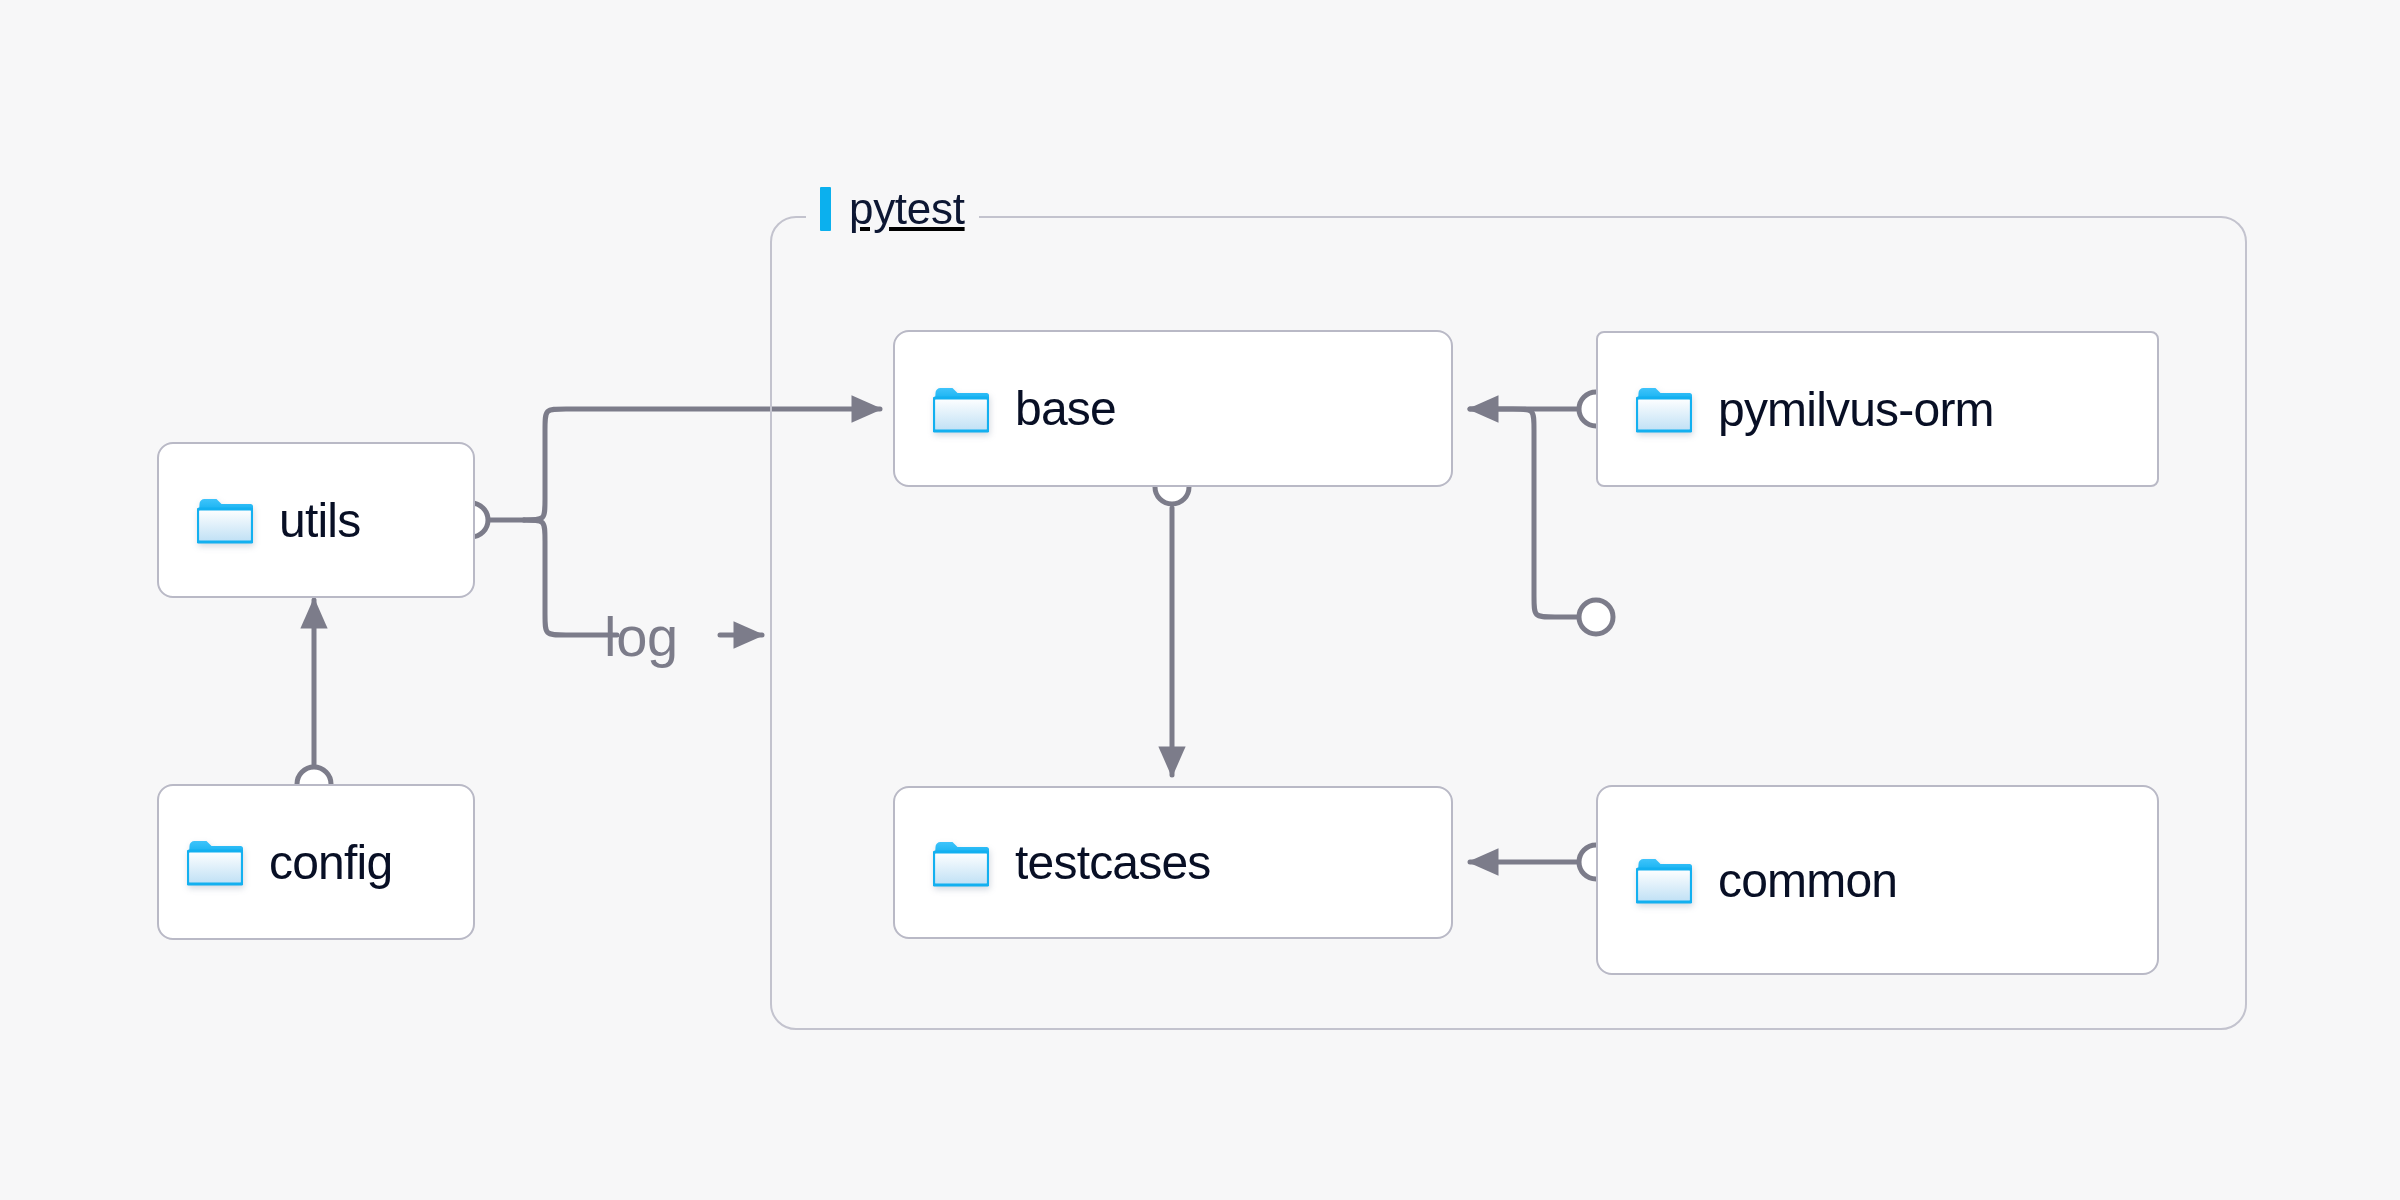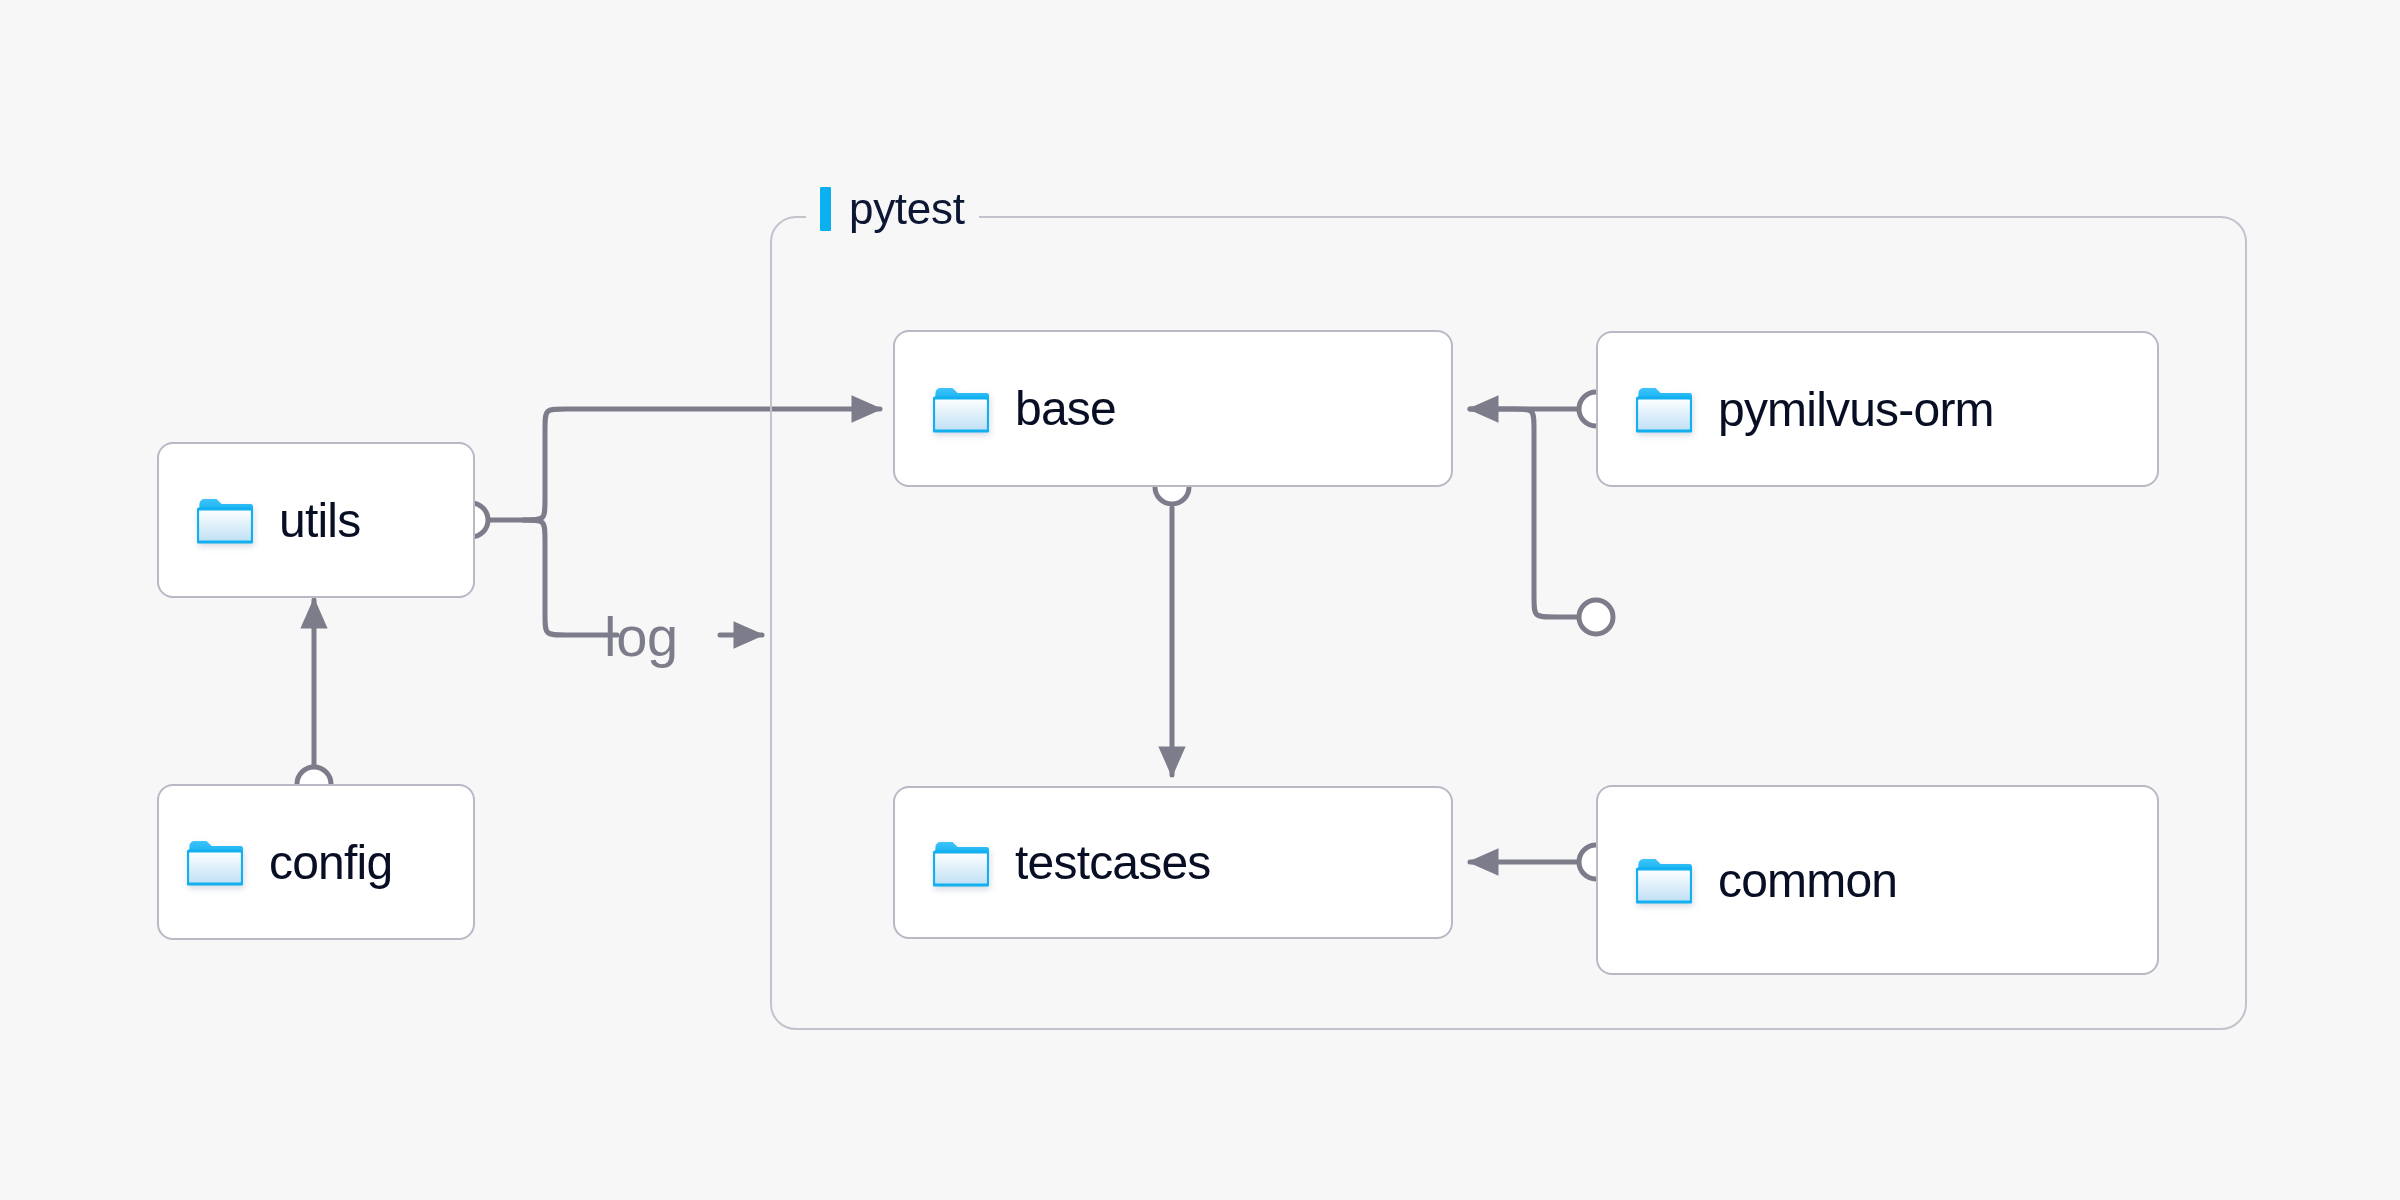--- a/index.html
+++ b/index.html
@@ -33,20 +33,21 @@
     box-sizing: border-box;
   }
   .group-label {
     position: absolute;
     display: flex;
     align-items: center;
     gap: 18px;
     background: #f7f7f8;
     padding: 0 14px;
     height: 58px;
+    text-decoration: underline;
   }
   .group-accent {
     width: 11px;
     height: 44px;
     background: #0bb0ee;
     border-radius: 1px;
   }
   .group-title {
     font-size: 44px;
     color: #0d1733;
@@ -181,21 +182,21 @@
   <div class="node" style="left:893px; top:330px; width:560px; height:157px;">
     <span class="folder">
       <svg width="56" height="48" viewBox="0 0 56 48">
         <path d="M2.5 8 a5 5 0 0 1 5-5 h12 l5 5 h29 a2.5 2.5 0 0 1 2.5 2.5 v5 h-54 z" fill="url(#folderTab)"></path>
         <path d="M2.5 13 h51 a2 2 0 0 1 2 2 v29 a2 2 0 0 1 -2 2 h-51 a2 2 0 0 1 -2 -2 v-29 a2 2 0 0 1 2 -2 z" fill="url(#folderGrad)" stroke="#13b0f0" stroke-width="3.2"></path>
       </svg>
     </span>
     <span class="node-label">base</span>
   </div>
 
-  <div class="node" style="left:1596px; top:331px; width:563px; height:156px;">
+  <div class="node" style="left:1596px; top:331px; width:563px; height:156px;border-radius:8px;">
     <span class="folder">
       <svg width="56" height="48" viewBox="0 0 56 48">
         <path d="M2.5 8 a5 5 0 0 1 5-5 h12 l5 5 h29 a2.5 2.5 0 0 1 2.5 2.5 v5 h-54 z" fill="url(#folderTab)"></path>
         <path d="M2.5 13 h51 a2 2 0 0 1 2 2 v29 a2 2 0 0 1 -2 2 h-51 a2 2 0 0 1 -2 -2 v-29 a2 2 0 0 1 2 -2 z" fill="url(#folderGrad)" stroke="#13b0f0" stroke-width="3.2"></path>
       </svg>
     </span>
     <span class="node-label">pymilvus-orm</span>
   </div>
 
 

